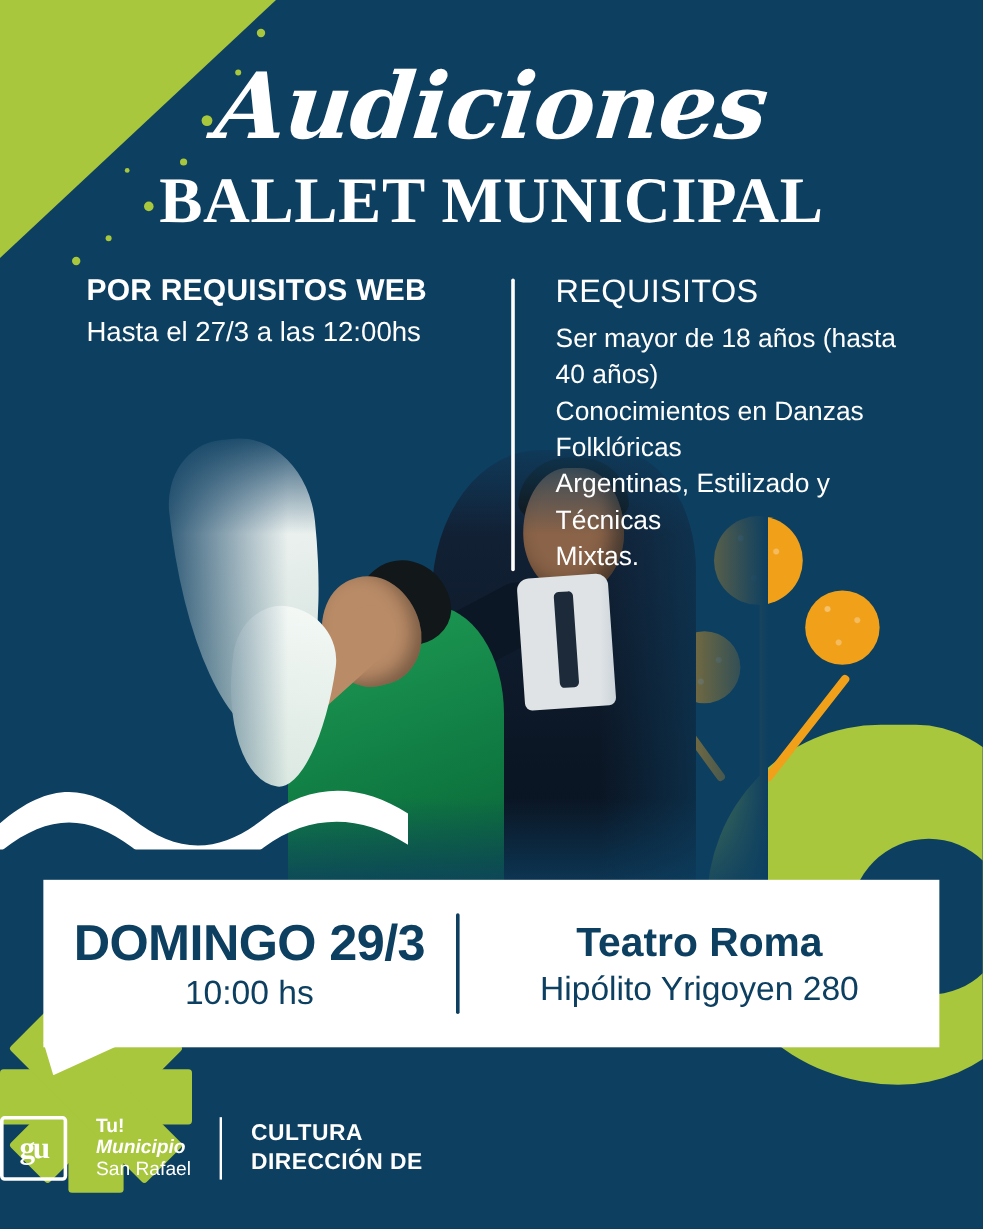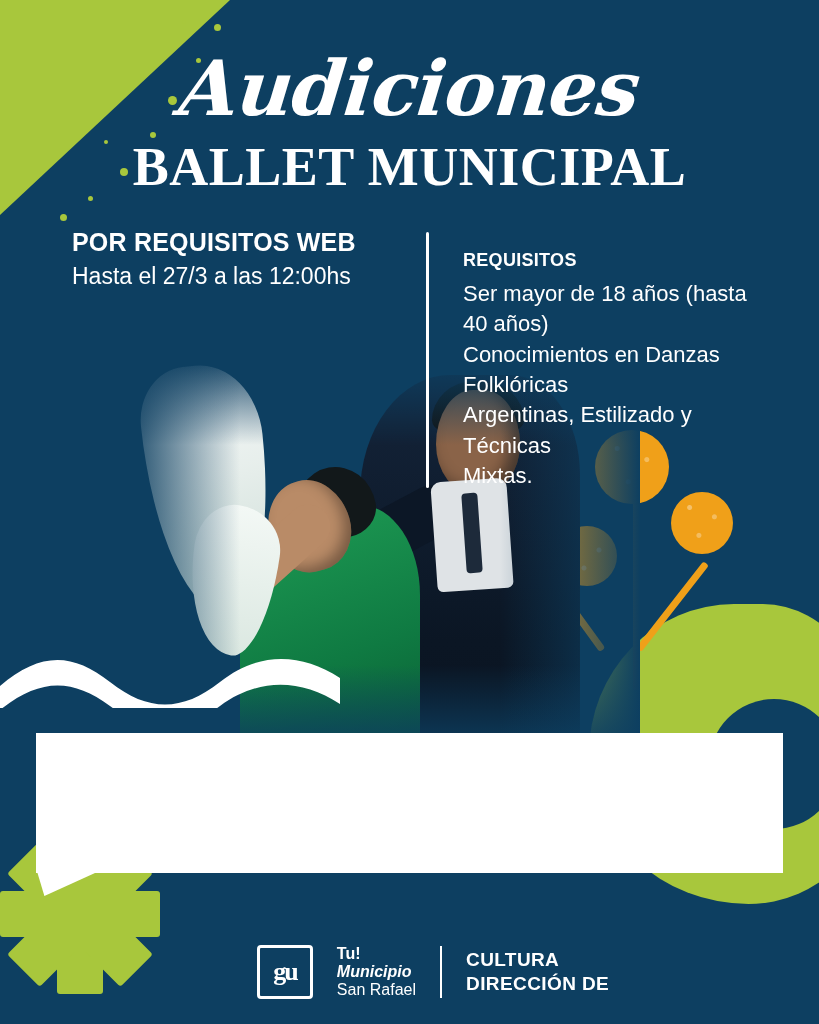--- a/index.html
+++ b/index.html
@@ -324,24 +324,23 @@
     font-size: 25px;
     line-height: 1.18;
     letter-spacing: .2px;
   }
   .sub {
     font-size: 23px;
     line-height: 1.3;
     margin-top: 4px;
   }
   .req-title {
-    font-weight: 700;
-    font-size: 18px;
+    font-weight: 400;
+    font-size: 27px;
     letter-spacing: .3px;
-    margin-top: 22px;
   }
   .req-body {
     font-size: 22px;
     line-height: 1.38;
     margin-top: 8px;
   }
 
   
   .banner {
     position: absolute;
@@ -401,27 +400,25 @@
   }
   .banner-addr {
     font-size: 28px;
     margin-top: 2px;
   }
 
   
   .footer {
     position: absolute;
     left: 0; right: 0;
-    bottom: 25px;
+    bottom: 40px;
     display: flex;
     align-items: center;
-    justify-content: center;
     gap: 24px;
     color: #ffffff;
-    padding-left: 47px;
   }
   .logo-mark {
     width: 50px;
     height: 48px;
     border: 3px solid #ffffff;
     border-radius: 4px;
     position: relative;
     display: flex;
     align-items: center;
     justify-content: center;
@@ -525,20 +522,31 @@
         <div>Ser mayor de 18 años (hasta 40 años)</div>
         <div>Conocimientos en Danzas Folklóricas</div>
         <div>Argentinas, Estilizado y Técnicas</div>
         <div>Mixtas.</div>
       </div>
     </div>
   </div>
 
   <div class="banner"></div>
   <div class="banner-notch"></div>
+  <div class="banner-inner">
+    <div class="banner-left">
+      <div class="banner-date">DOMINGO 29/3</div>
+      <div class="banner-time">10:00 hs</div>
+    </div>
+    <div class="banner-divider"></div>
+    <div class="banner-right">
+      <div class="banner-venue">Teatro Roma</div>
+      <div class="banner-addr">Hipólito Yrigoyen 280</div>
+    </div>
+  </div>
 
   <div class="footer">
     <div class="logo-mark">gu</div>
     <div class="logo-text">
       <div class="l1">Tu!</div>
       <div class="l2">Municipio</div>
       <div class="l3">San Rafael</div>
     </div>
     <div class="footer-divider"></div>
     <div class="dept">

